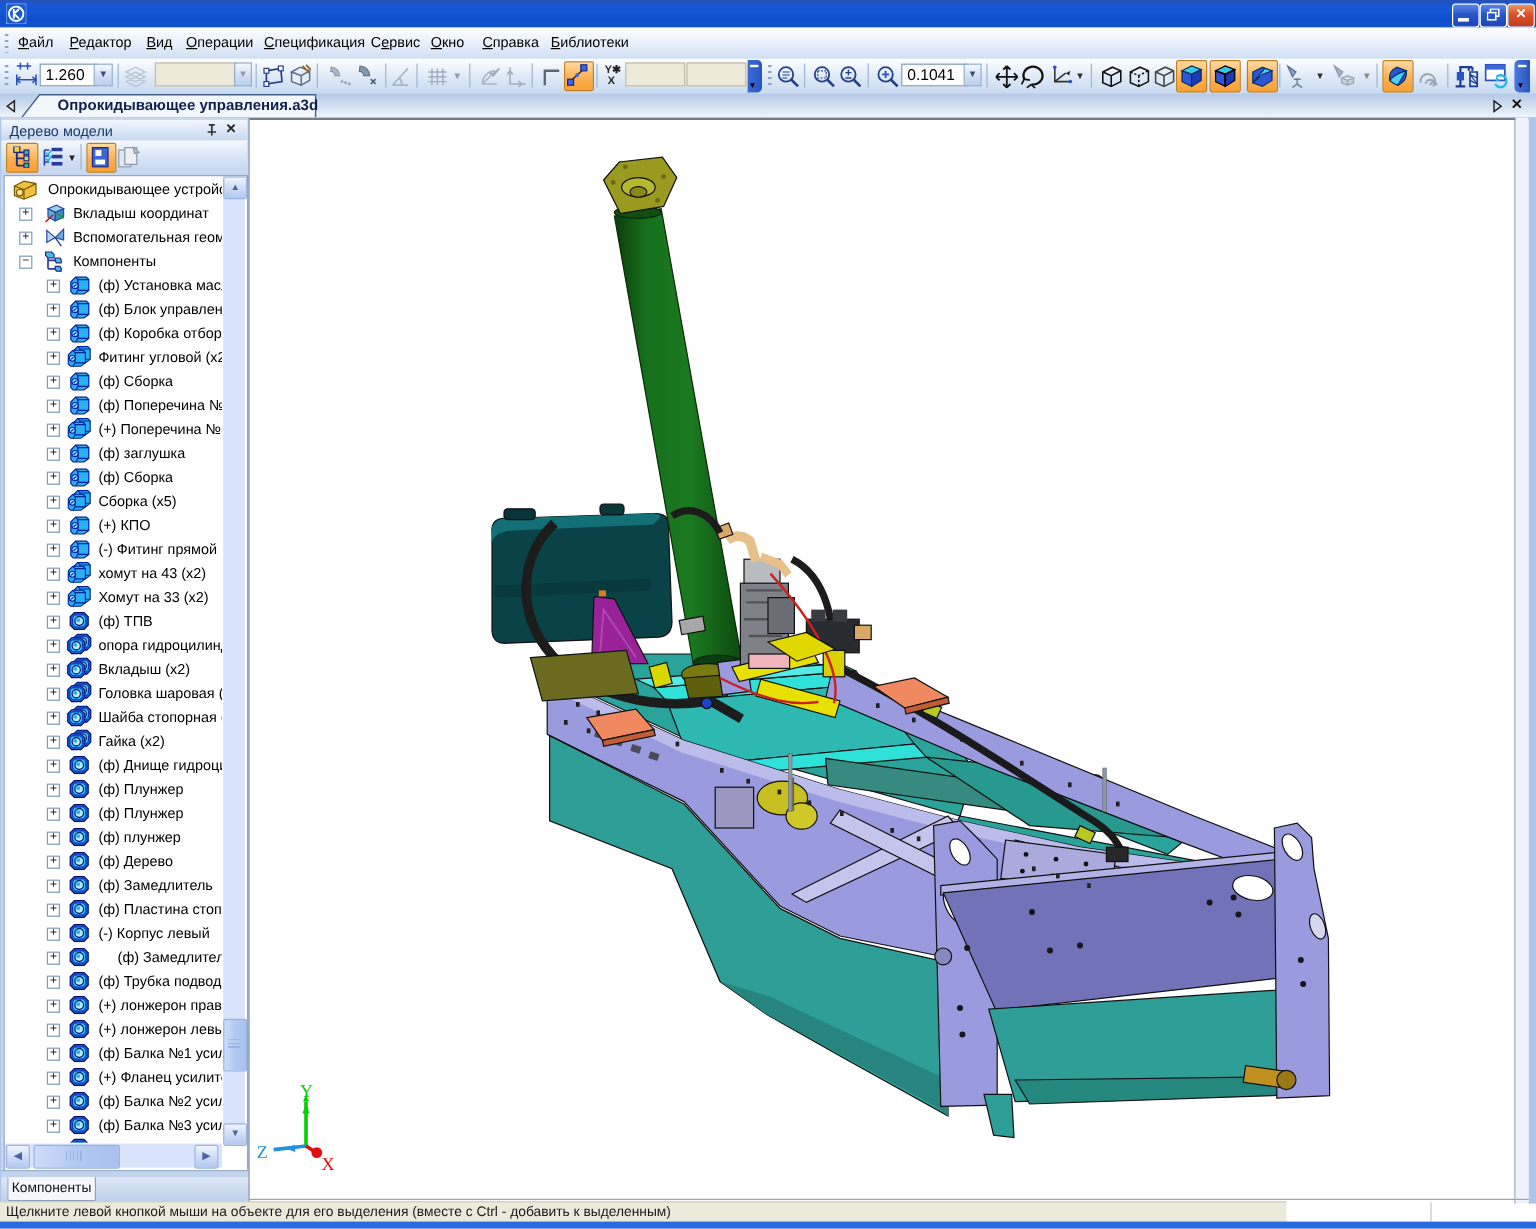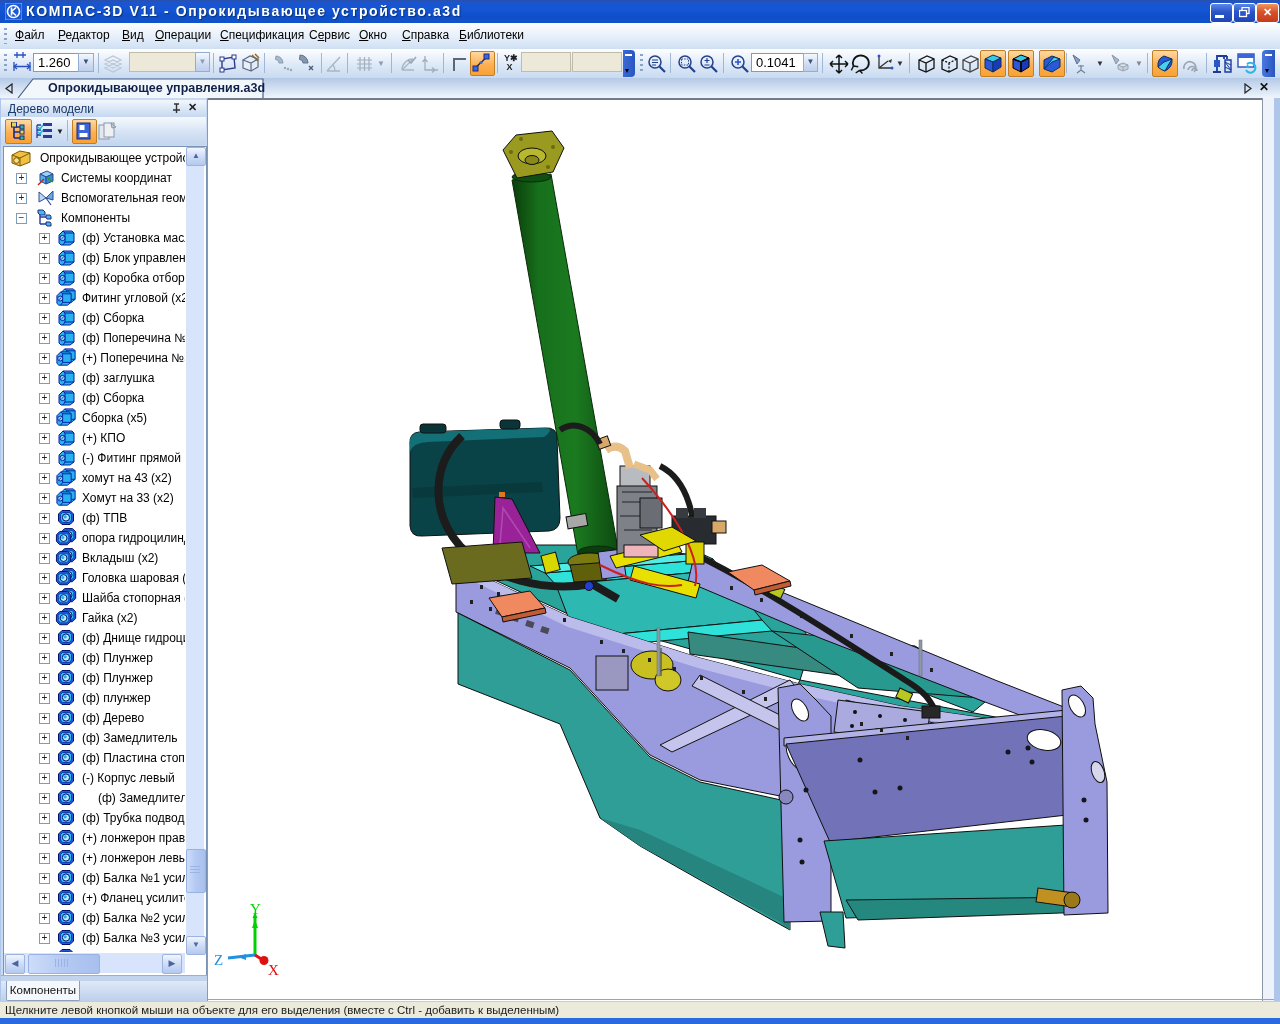--- a/index.html
+++ b/index.html
@@ -30,33 +30,32 @@
 .trow{left:4px;height:20px;width:181px;background:#fff;overflow:hidden;white-space:nowrap}
 .trow .lbl{position:absolute;top:3px;font-size:12px;color:#000}
 .pm{position:absolute;top:5px;width:9px;height:9px;background:#fff;border:1px solid #7f9db9;
  line-height:8px;text-align:center;font-size:10px;color:#222;font-family:"Liberation Sans",sans-serif}
 .vsb{left:186px;width:18px;background:#d8e4fb}
 .sbtn{background:linear-gradient(#f0f5fe,#cfdcf6 50%,#b4c9ef);border:1px solid #9cb4e0;border-radius:2px;
  color:#4a66a0;text-align:center}
 .thumb{background:linear-gradient(90deg,#cddcfa,#b4c9f2 50%,#a8c0ee);border:1px solid #98b2e4;border-radius:2px}
 #btab{left:6px;top:981px;width:72px;height:19px;background:#f4f8fc;border:1px solid #8aa0bc;border-top:none;
  font-size:11.5px;color:#111;text-align:center;line-height:18px;border-radius:0 0 2px 2px}
-#status{left:0;top:1001px;width:1280px;height:17px;background:#eceadb;border-top:1px solid #cfccba;
+#status{left:0;top:1001px;width:1072px;height:17px;background:#eceadb;border-top:1px solid #cfccba;
  font-size:11.5px;color:#1a1a1a;line-height:16px}
 #botedge{left:0;top:1018px;width:1280px;height:6px;background:#2a6ae0}
 .ic{position:absolute}
 </style></head><body>
 
 <div id="title" class="abs">
     <svg class="abs" style="left:5px;top:3px" width="17" height="17">
       <rect x="0" y="0" width="17" height="17" rx="2" fill="#1a5ad8" stroke="#7fb0f0"></rect>
       <circle cx="8.5" cy="8.5" r="6" fill="none" stroke="#fff" stroke-width="1.6"></circle>
       <path d="M6.5 4.5 V12.5 M6.5 8.5 L11 4.5 M6.5 8.5 L11 12.5" stroke="#fff" stroke-width="1.6" fill="none"></path>
     </svg>
-    <div class="abs txt">КОМПАС-3D V11 - Опрокидывающее устройство.a3d</div>
     <div class="abs wbtn" style="left:1210px">
       <div class="abs" style="left:4px;top:11px;width:9px;height:3px;background:#fff"></div>
     </div>
     <div class="abs wbtn" style="left:1233px"><svg width="11" height="11" style="margin-top:3px">
         <rect x="3" y="0.5" width="7" height="6" fill="none" stroke="#fff" stroke-width="1.3"></rect>
         <rect x="0.5" y="3.5" width="7" height="6" fill="#2a55c8" stroke="#fff" stroke-width="1.3"></rect>
       </svg></div>
     <div class="abs wbtn" style="left:1256px;background:linear-gradient(#f0955c,#d9512a 45%,#c43d1b)">✕</div>
   </div>
 <div id="menu" class="abs">
@@ -321,21 +320,21 @@
     </div>
     <div class="abs trow" style="left:0;top:21px">
       <div class="pm" style="left:12px">+</div>
       <svg class="abs" style="left:32px;top:1px" width="20" height="18">
         <path d="M4 5 L11 2 L17 5 L10 8 Z" fill="#9ad0f0" stroke="#2a4a9c"></path>
         <path d="M4 5 L4 12 L10 15 L10 8 Z" fill="#5ab0e0" stroke="#2a4a9c"></path>
         <path d="M10 8 L17 5 L17 12 L10 15 Z" fill="#3a88c8" stroke="#2a4a9c"></path>
         <path d="M2 16 L8 10" stroke="#c02020" stroke-width="1.4"></path>
         <path d="M17 13 L12 9" stroke="#20a020" stroke-width="1.4"></path>
       </svg>
-      <span class="lbl" style="left:57px">Системы координат</span>
+      <span class="lbl" style="left:57px">Вкладыш координат</span>
     </div>
     <div class="abs trow" style="left:0;top:41px">
       <div class="pm" style="left:12px">+</div>
       <svg class="abs" style="left:32px;top:1px" width="20" height="18">
         <path d="M3 3 L10 9 L3 13 Z" fill="#b8d8f4" stroke="#2a4a9c"></path>
         <path d="M10 9 L17 2 L17 11 Z" fill="#6aa8e0" stroke="#2a4a9c"></path>
         <path d="M10 9 L15 16" stroke="#2a4a9c" stroke-width="1.2"></path>
       </svg>
       <span class="lbl" style="left:57px">Вспомогательная геомет</span>
     </div>

